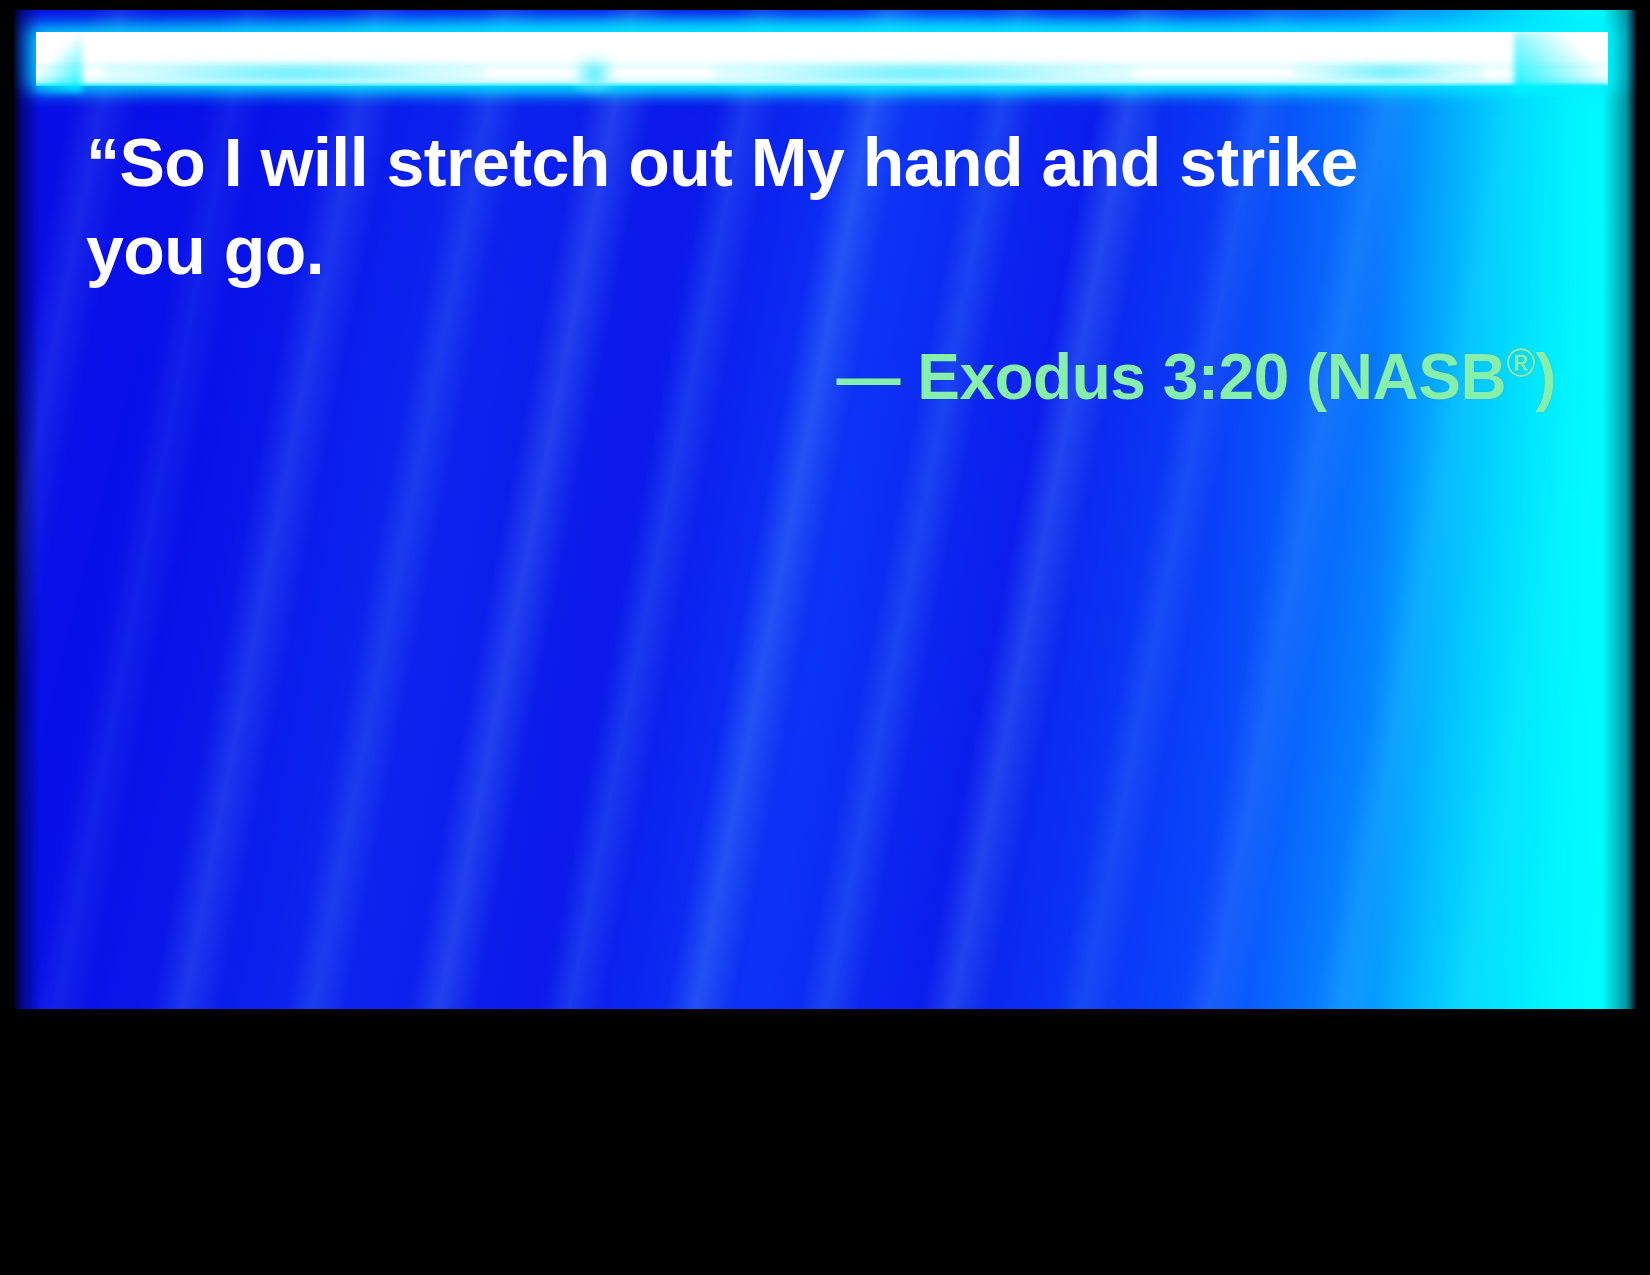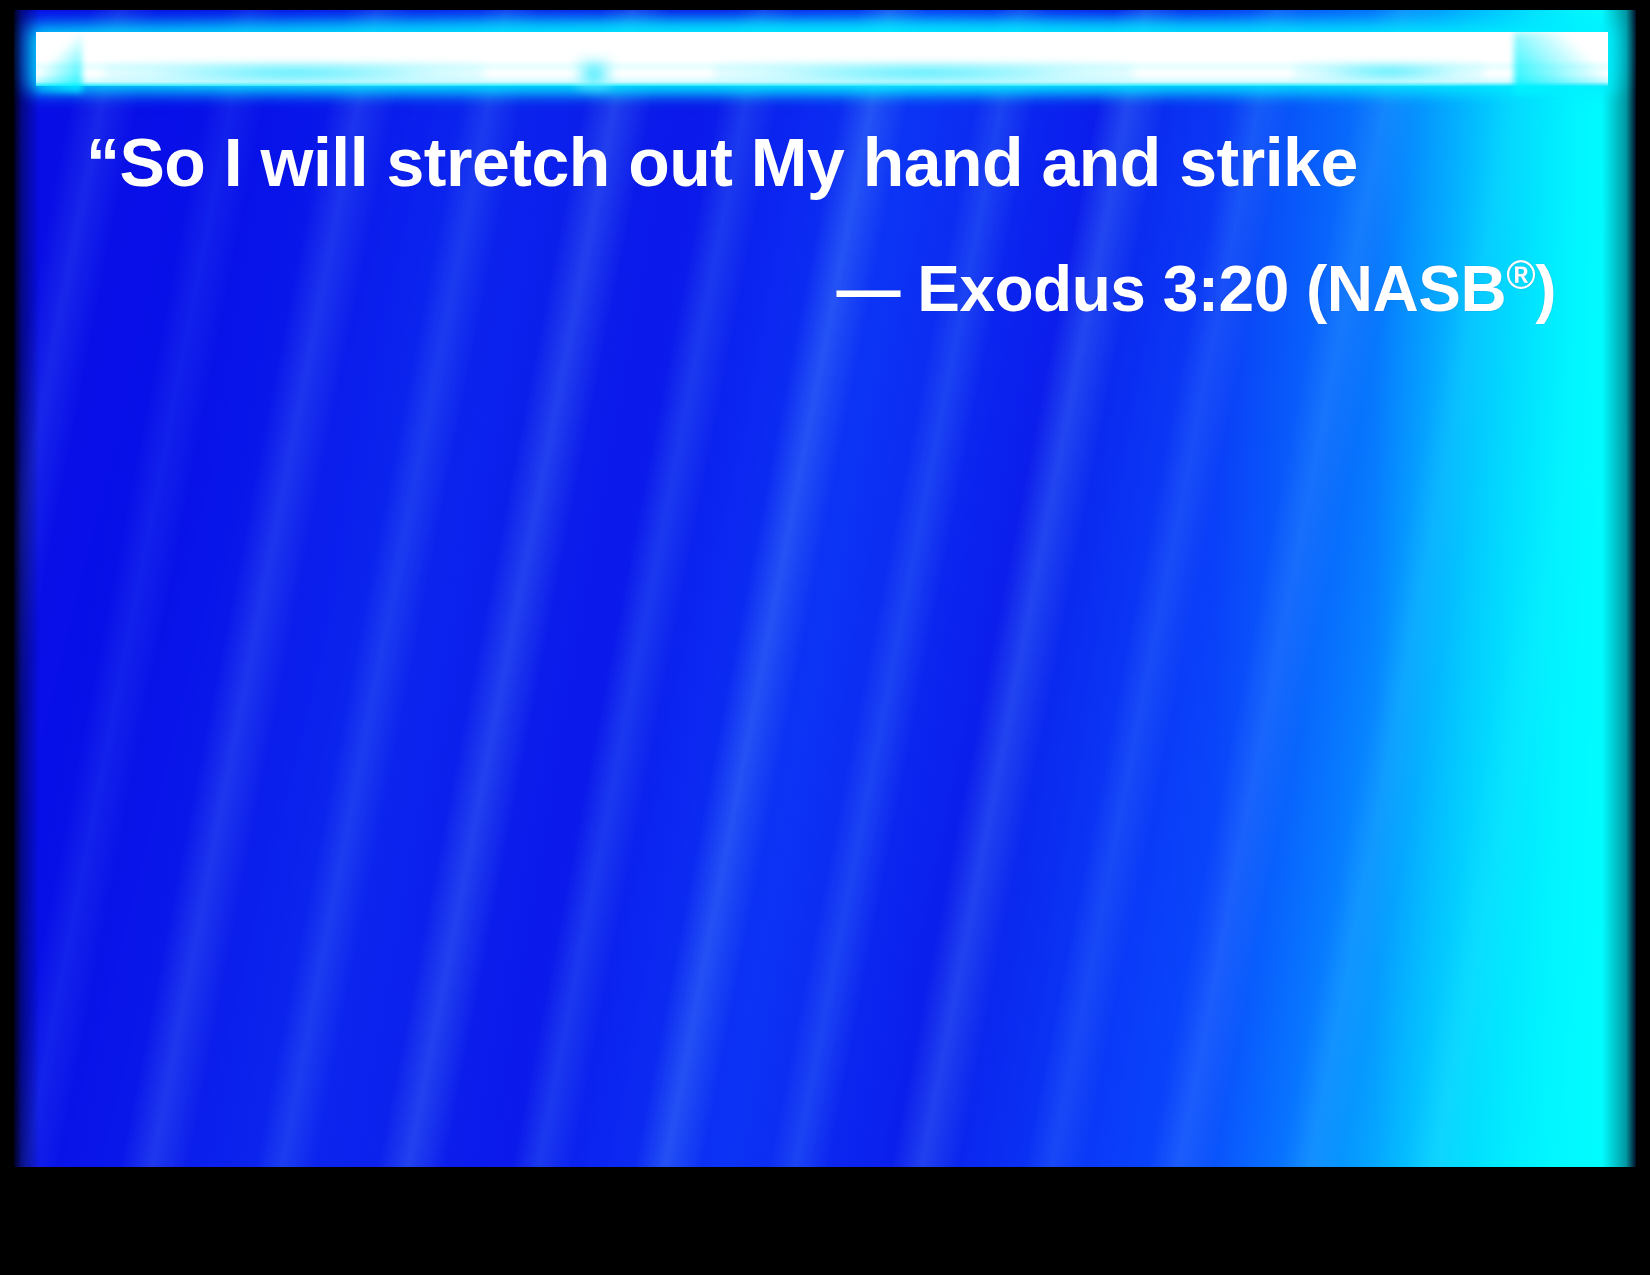--- a/index.html
+++ b/index.html
@@ -11,21 +11,21 @@
     width: 1650px;
     height: 1275px;
     overflow: hidden;
     font-family: "Liberation Sans", sans-serif;
   }
 
   
   #slide {
     position: relative;
     width: 1650px;
-    height: 1167px;
+    height: 1009px;
     background: #000000;
     overflow: hidden;
   }
 
   
   #stage {
     position: absolute;
     left: 14px;
     top: 10px;
     width: 1622px;
@@ -201,21 +201,21 @@
     color: #ffffff;
     font-family: "Liberation Sans", sans-serif;
     font-weight: bold;
     font-size: 68px;
     line-height: 88px;
     letter-spacing: -0.5px;
     white-space: nowrap;
     text-shadow: 0 0 1px rgba(0,0,70,0.35);
   }
   #attribution {
-    color: #ffffff;
+    color: #86efac;
     font-family: "Liberation Sans", sans-serif;
     font-weight: bold;
     font-size: 64px;
     line-height: 78px;
     letter-spacing: -0.5px;
     text-align: right;
     padding-right: 10px;
     margin-top: 44px;
     white-space: nowrap;
     text-shadow: 0 0 1px rgba(0,0,70,0.35);
@@ -244,18 +244,19 @@
       <div id="banner-smudge-a"></div>
       <div id="banner-smudge-b"></div>
       <div id="banner-smudge-c"></div>
       <div id="banner-smudge-d"></div>
       <div id="banner-bevel-l"></div>
       <div id="banner-bevel-r"></div>
     </div>
 
     <div id="content">
       <div class="verse-line">“So I will stretch out My hand and strike</div>
+      <div class="verse-line">you go.</div>
 
       <div id="attribution"><span>—</span><span>&nbsp;</span><span>Exodus 3:20</span><span>&nbsp;</span><span>(NASB</span><span class="reg">®</span><span>)</span></div>
     </div>
   </div>
 
 </div>
 
 </body></html>

